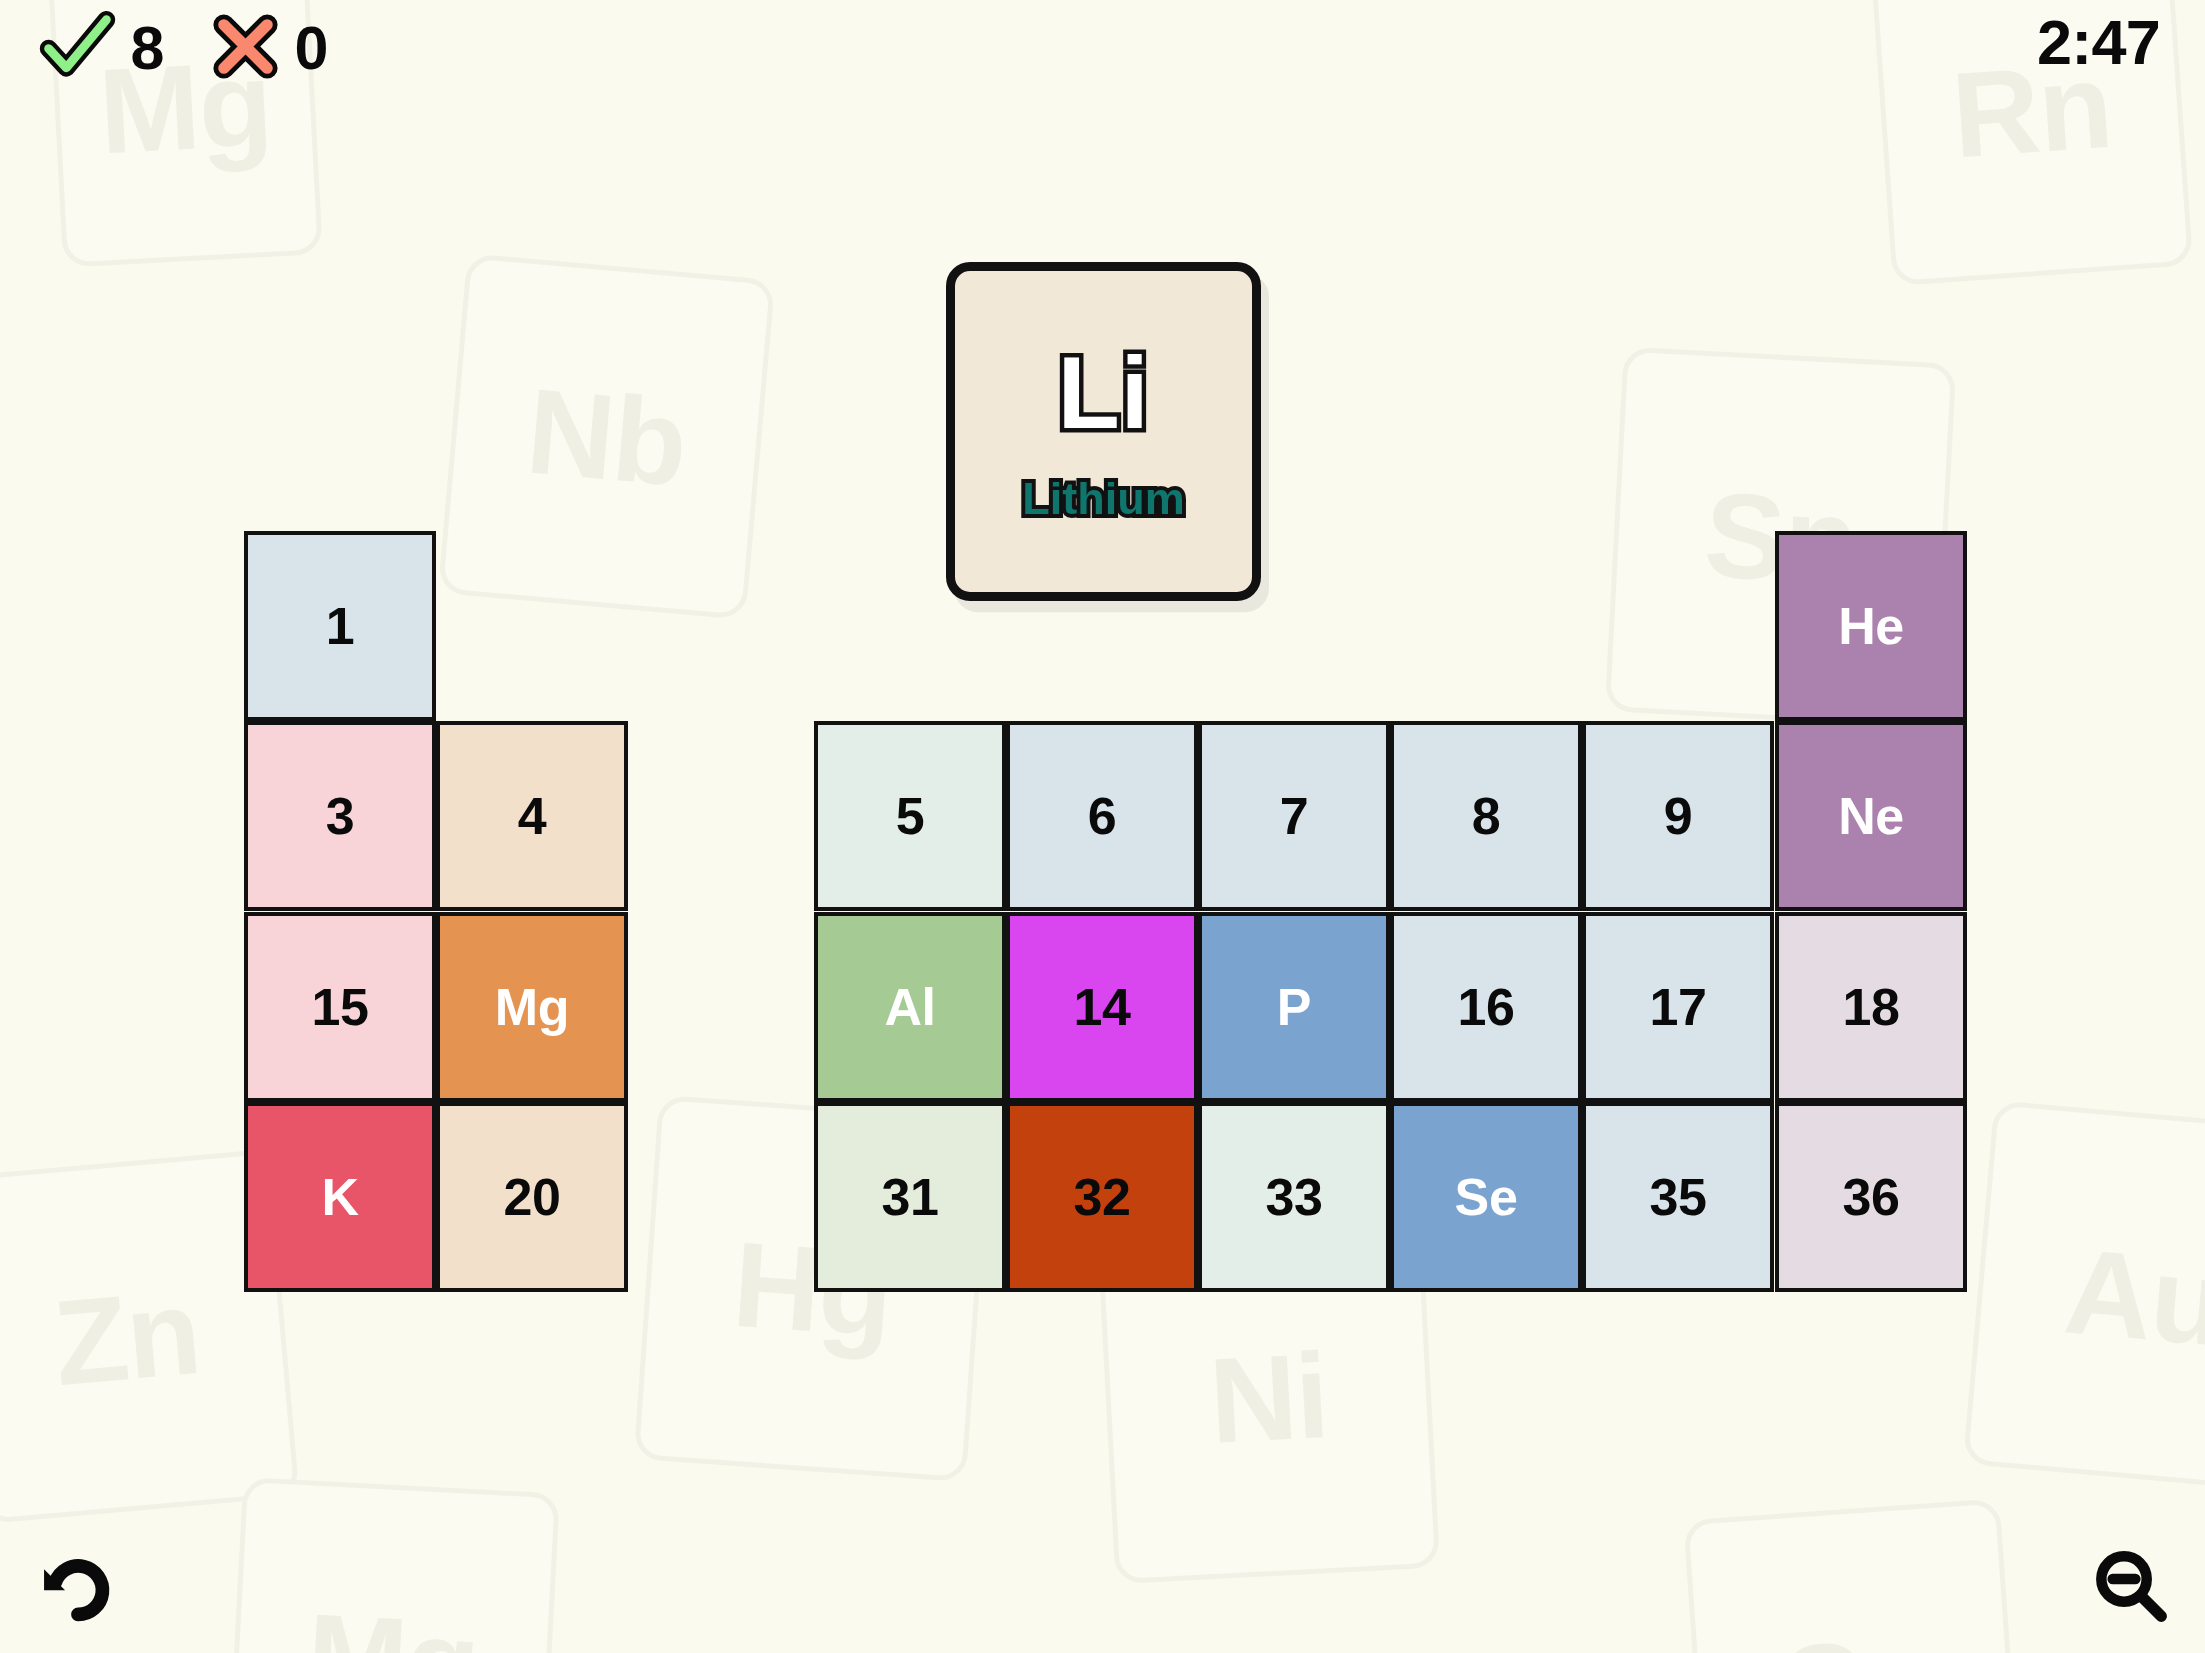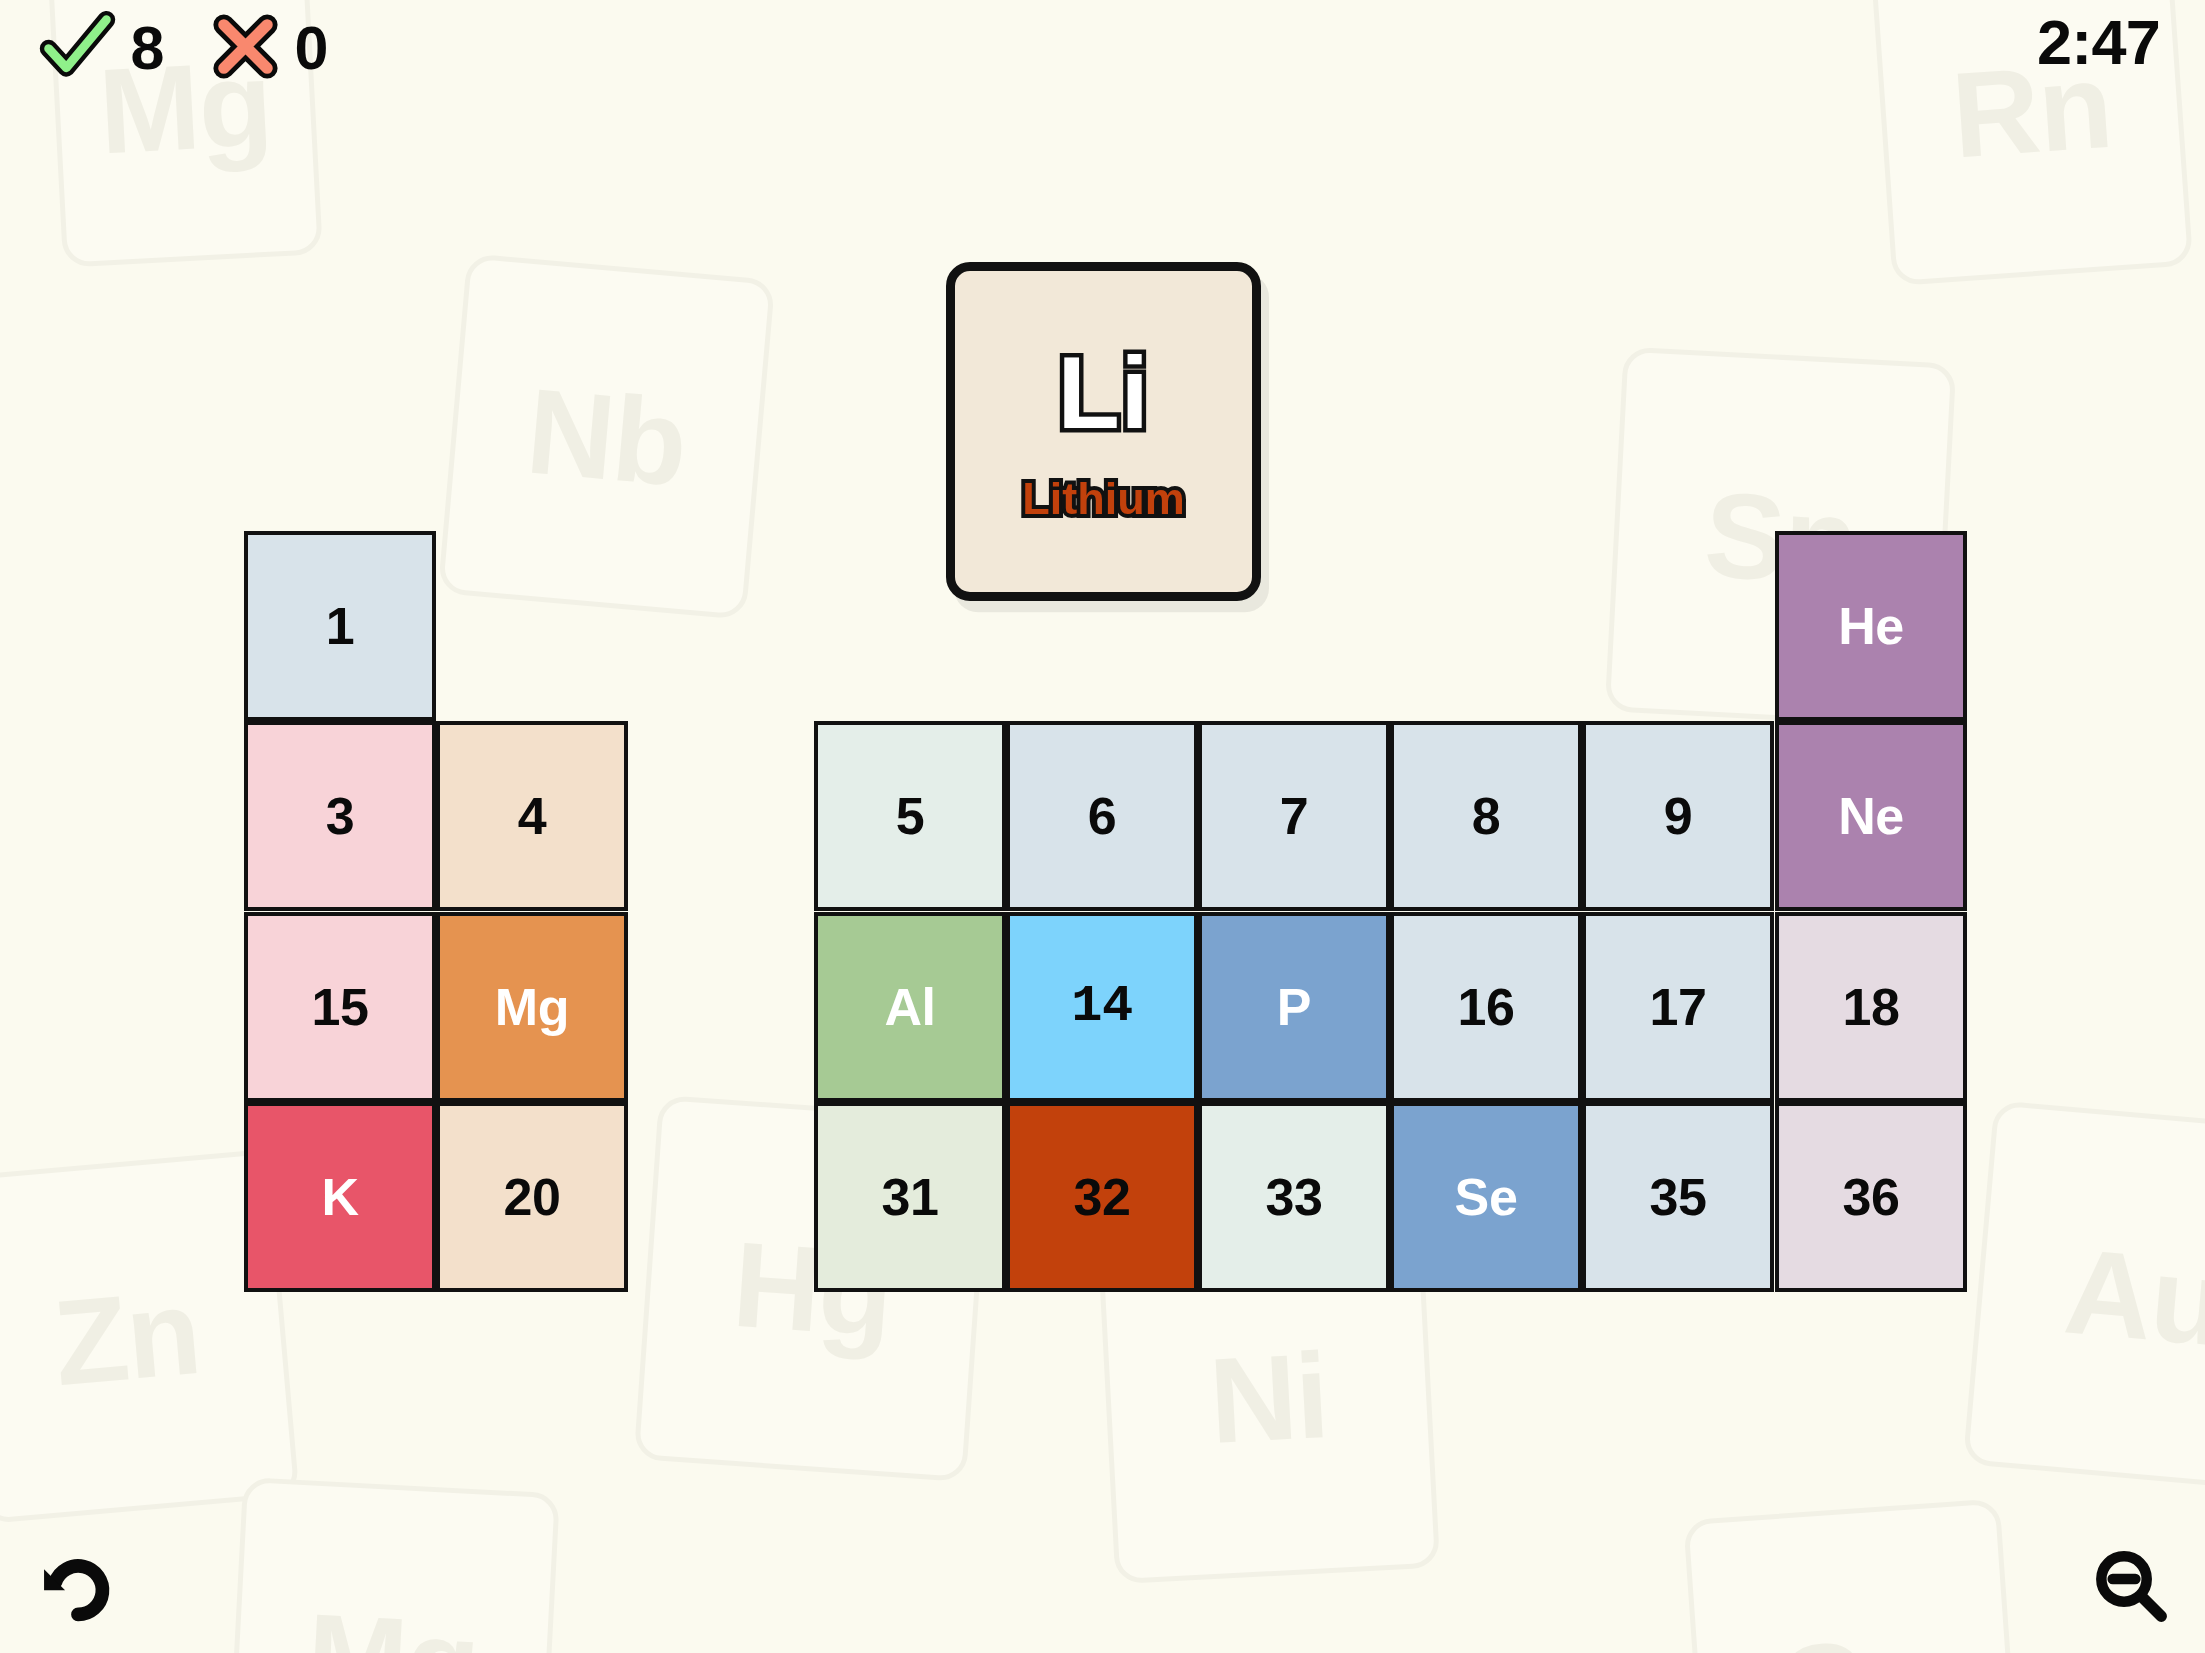--- a/index.html
+++ b/index.html
@@ -79,21 +79,21 @@
     color: #ffffff;
     line-height: 1;
     -webkit-text-stroke: 9px #111111;
     paint-order: stroke fill;
     letter-spacing: 0.8px;
   }
   .drag-name {
     margin-top: 19.4px;
     font-size: 45px;
     font-weight: 700;
-    color: #c2410c;
+    color: #0f766e;
     line-height: 1;
     -webkit-text-stroke: 8px #111111;
     paint-order: stroke fill;
   }
 
   
   .grid {
     position: absolute;
   }
   .cell {
@@ -224,21 +224,21 @@
       </div>
       <div class="cell empty" style="left: 768px; top: 190px; width: 192px; height: 190px; background: rgb(216, 227, 234);">
         <span class="cell-text">9</span>
       </div>
       <div class="cell filled" style="left: 961px; top: 190px; width: 192px; height: 190px; background: rgb(171, 130, 174);">
         <span class="cell-text">Ne</span>
       </div>
       <div class="cell filled" style="left: 0px; top: 381px; width: 192px; height: 190px; background: rgb(166, 202, 148);">
         <span class="cell-text">Al</span>
       </div>
-      <div class="cell empty" style="left: 192px; top: 381px; width: 192px; height: 190px; background: #7dd3fc; font-family: Liberation Mono, monospace;">
+      <div class="cell empty" style="left: 192px; top: 381px; width: 192px; height: 190px; background: #d946ef;">
         <span class="cell-text">14</span>
       </div>
       <div class="cell filled" style="left: 384px; top: 381px; width: 192px; height: 190px; background: rgb(123, 163, 207);">
         <span class="cell-text">P</span>
       </div>
       <div class="cell empty" style="left: 576px; top: 381px; width: 192px; height: 190px; background: rgb(216, 227, 234);">
         <span class="cell-text">16</span>
       </div>
       <div class="cell empty" style="left: 768px; top: 381px; width: 192px; height: 190px; background: rgb(216, 227, 234);">
         <span class="cell-text">17</span>

